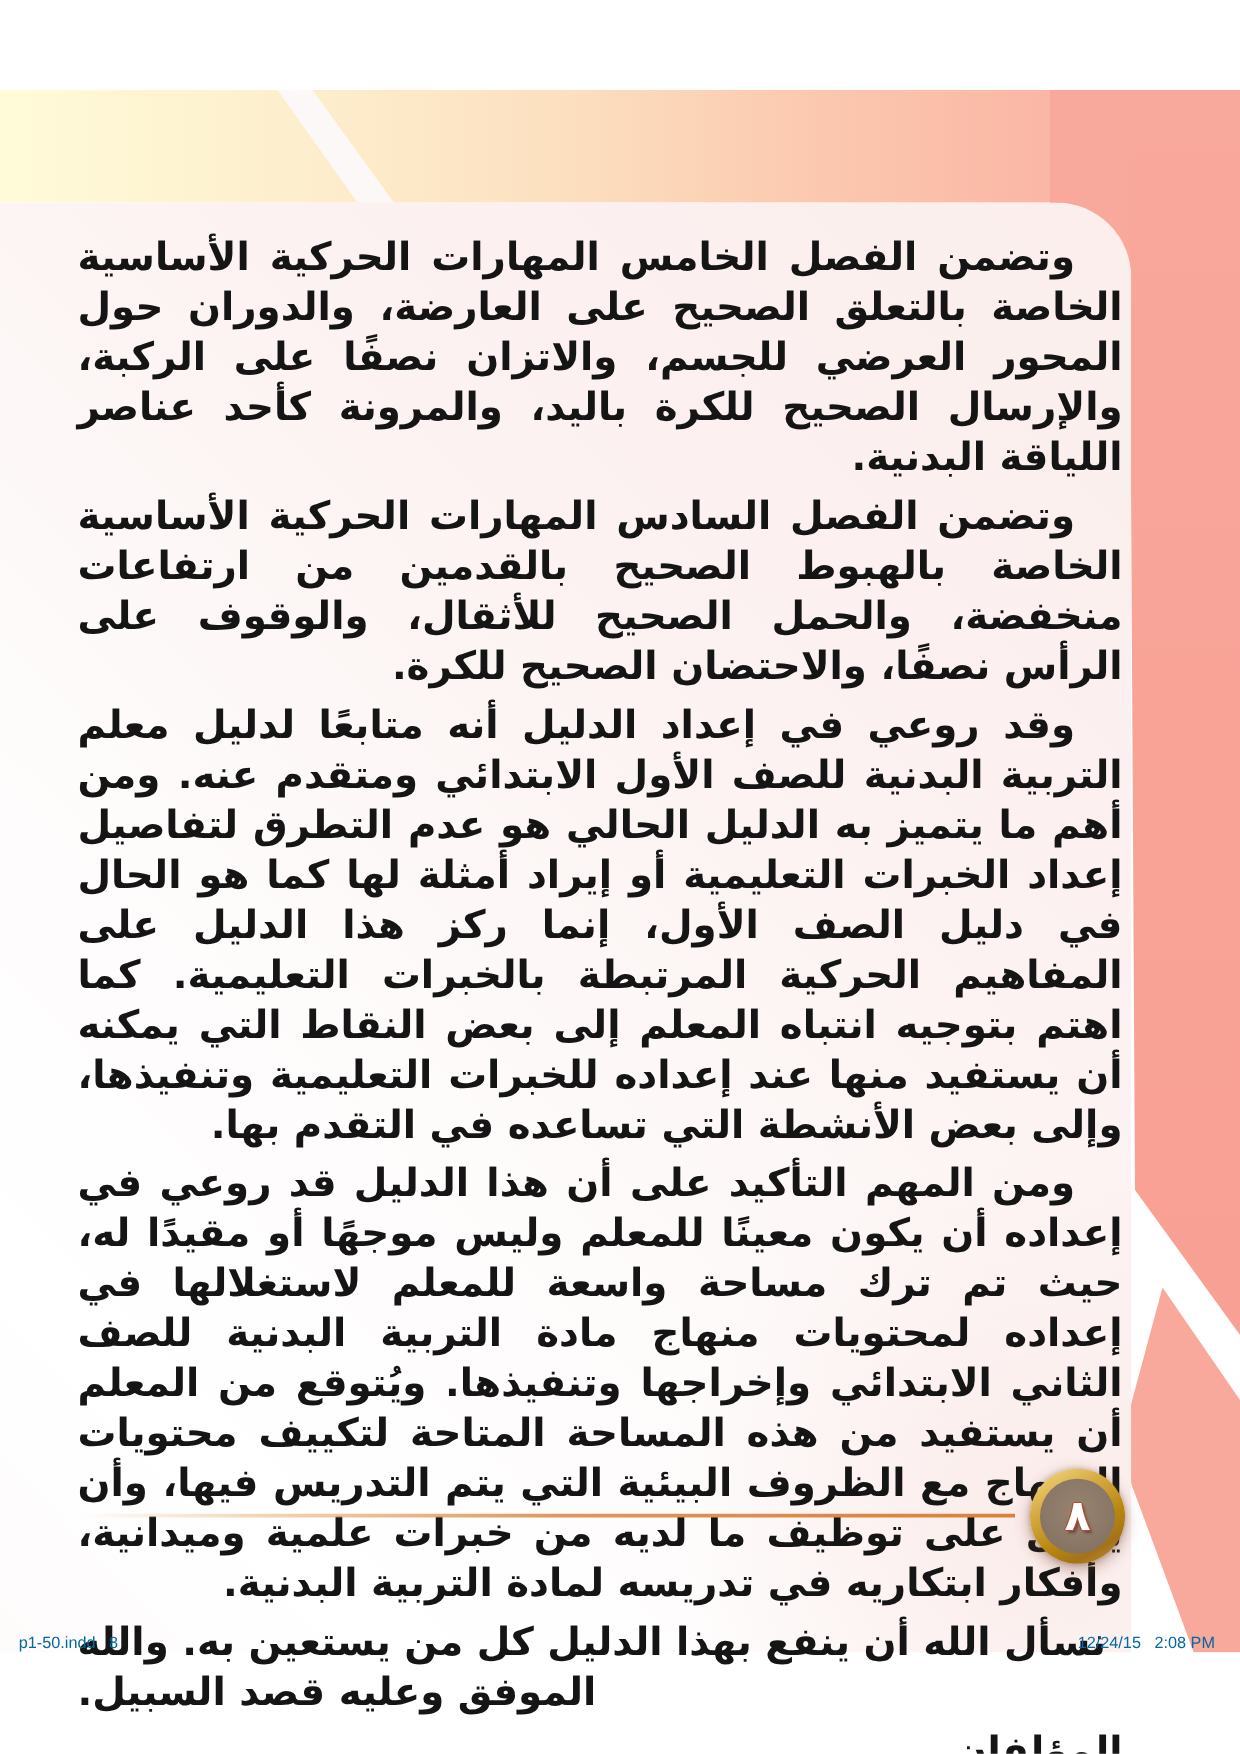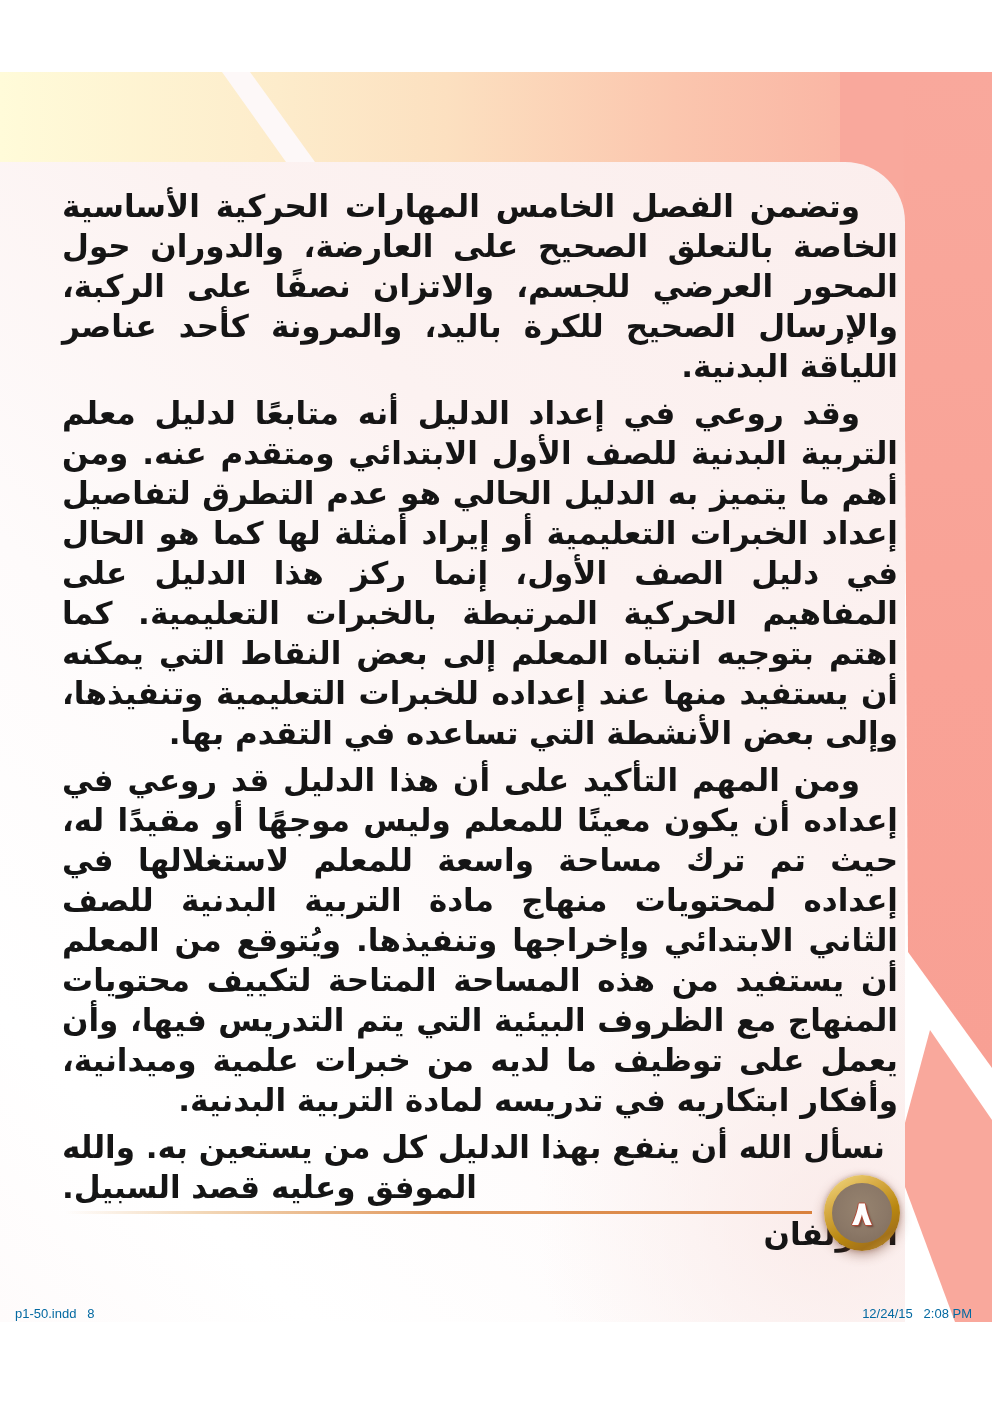--- a/index.html
+++ b/index.html
@@ -113,20 +113,21 @@
     <div class="band-stripe"></div>
   </div>
   <div class="corner-backdrop"></div>
   <div class="right-band"></div>
   <div class="bottom-wedge"></div>
 
   <div class="content-panel"></div>
 
   <div class="text-block">
     <p>وتضمن الفصل الخامس المهارات الحركية الأساسية الخاصة بالتعلق الصحيح على العارضة، والدوران حول المحور العرضي للجسم، والاتزان نصفًا على الركبة، والإرسال الصحيح للكرة باليد، والمرونة كأحد عناصر اللياقة البدنية.</p>
+    <p>وتضمن الفصل السادس المهارات الحركية الأساسية الخاصة بالهبوط الصحيح بالقدمين من ارتفاعات منخفضة، والحمل الصحيح للأثقال، والوقوف على الرأس نصفًا، والاحتضان الصحيح للكرة.</p>
     <p>وقد روعي في إعداد الدليل أنه متابعًا لدليل معلم التربية البدنية للصف الأول الابتدائي ومتقدم عنه. ومن أهم ما يتميز به الدليل الحالي هو عدم التطرق لتفاصيل إعداد الخبرات التعليمية أو إيراد أمثلة لها كما هو الحال في دليل الصف الأول، إنما ركز هذا الدليل على المفاهيم الحركية المرتبطة بالخبرات التعليمية. كما اهتم بتوجيه انتباه المعلم إلى بعض النقاط التي يمكنه أن يستفيد منها عند إعداده للخبرات التعليمية وتنفيذها، وإلى بعض الأنشطة التي تساعده في التقدم بها.</p>
     <p>ومن المهم التأكيد على أن هذا الدليل قد روعي في إعداده أن يكون معينًا للمعلم وليس موجهًا أو مقيدًا له، حيث تم ترك مساحة واسعة للمعلم لاستغلالها في إعداده لمحتويات منهاج مادة التربية البدنية للصف الثاني الابتدائي وإخراجها وتنفيذها. ويُتوقع من المعلم أن يستفيد من هذه المساحة المتاحة لتكييف محتويات المنهاج مع الظروف البيئية التي يتم التدريس فيها، وأن يعمل على توظيف ما لديه من خبرات علمية وميدانية، وأفكار ابتكاريه في تدريسه لمادة التربية البدنية.</p>
     <p class="closing">نسأل الله أن ينفع بهذا الدليل كل من يستعين به. والله الموفق وعليه قصد السبيل.</p>
     <p class="authors">المؤلفان</p>
   </div>
 
   <div class="divider-line"></div>
   <div class="page-badge">
     <div class="inner">
       <span class="num">٨</span>

